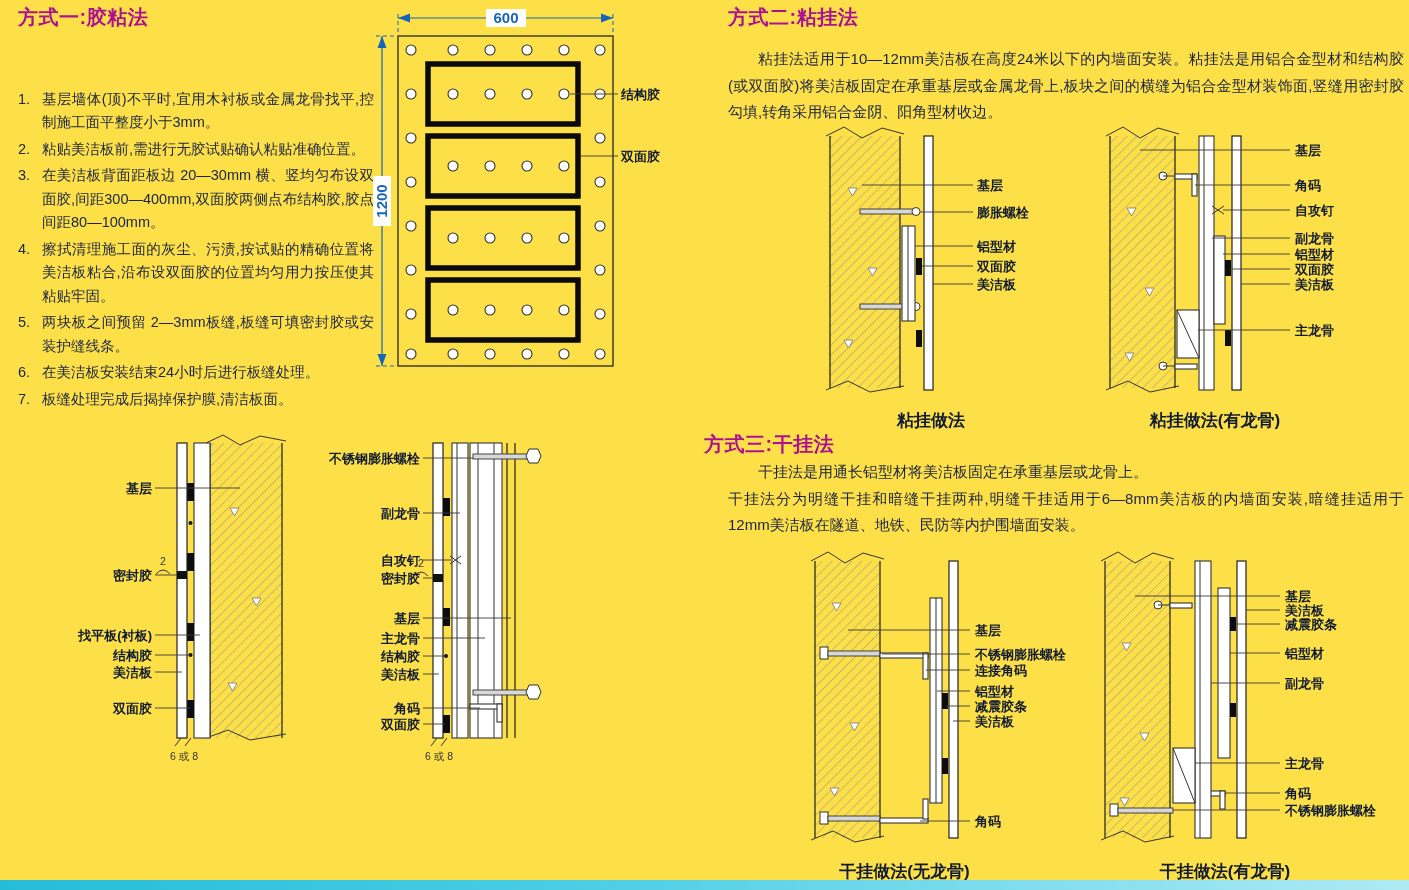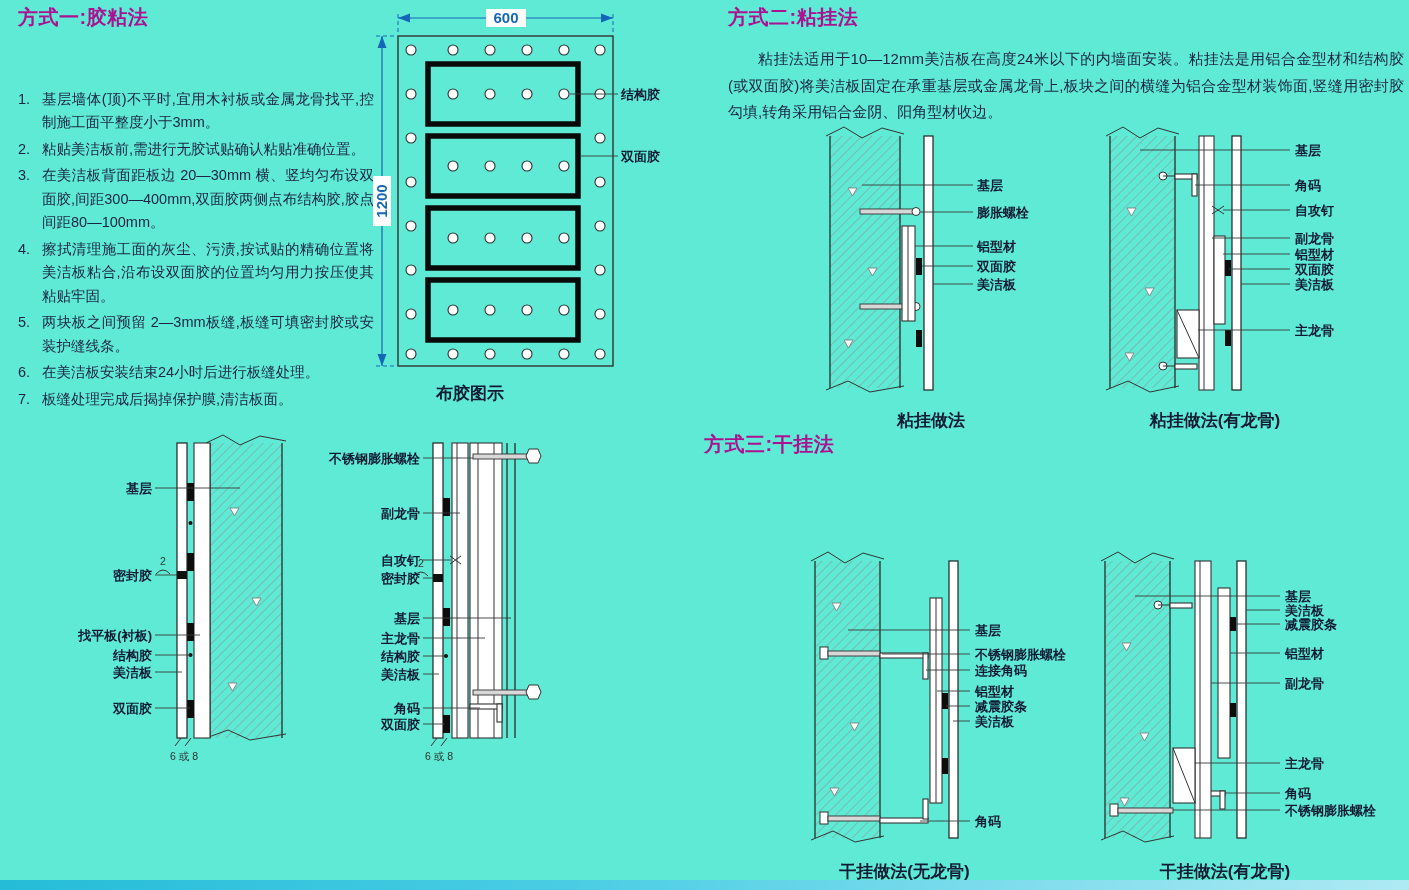--- a/index.html
+++ b/index.html
@@ -1,17 +1,17 @@
 <!DOCTYPE html>
 <html><head>
 <meta charset="utf-8">
 <style>
   *{margin:0;padding:0;box-sizing:border-box}
   html,body{background:#fff}
-  .page{position:relative;width:1409px;height:890px;background:#5eead4;overflow:hidden;
+  .page{position:relative;width:1409px;height:890px;background:#fde047;overflow:hidden;
         font-family:"Liberation Sans","DejaVu Sans",sans-serif;color:#1b2444}
   .abs{position:absolute}
   .mtitle{font-size:20px;font-weight:bold;color:#ab1190;letter-spacing:.5px}
   .para{font-size:15px;line-height:1.78;text-align:justify;color:#1b2444}
   .indent{text-indent:2em}
   .steps{font-size:14.5px;line-height:1.62;color:#1b2444}
   .step{display:flex;margin-bottom:3px}
   .step .num{flex:none;width:24px}
   .step .stxt{flex:1;text-align:justify}
   .caption{position:absolute;text-align:center;font-size:17px;font-weight:bold;color:#101b33}
@@ -146,21 +146,20 @@
         <circle cx="122" cy="348" r="5"></circle>
         <circle cx="159" cy="348" r="5"></circle>
         <circle cx="196" cy="348" r="5"></circle>
     </g>
 
     <line x1="202" y1="88" x2="250" y2="88" class="lead"></line>
     <text x="253" y="93" class="lab">结构胶</text>
     <line x1="213" y1="150" x2="250" y2="150" class="lead"></line>
     <text x="253" y="155" class="lab">双面胶</text>
   </svg>
-  <div class="caption" style="left:355px;top:382px;width:230px">布胶图示</div>
 
   <div class="abs mtitle" style="left:728px;top:4px">方式二:粘挂法</div>
   <div class="abs para indent" style="left:728px;top:46px;width:676px">粘挂法适用于10—12mm美洁板在高度24米以下的内墙面安装。粘挂法是用铝合金型材和结构胶(或双面胶)将美洁板固定在承重基层或金属龙骨上,板块之间的横缝为铝合金型材装饰面,竖缝用密封胶勾填,转角采用铝合金阴、阳角型材收边。</div>
 
   <svg class="diag" style="left:810px;top:118px" width="280" height="290" viewBox="0 0 280 290">
     <g>
       <rect x="20" y="18" width="70" height="252" fill="url(#hatch)"></rect>
       <line x1="20" y1="18" x2="20" y2="270" class="wline"></line>
       <line x1="90" y1="18" x2="90" y2="270" class="wline"></line>
       <polyline points="16,18 34,9 52,20 72,10 94,16" class="ln"></polyline>
@@ -240,20 +239,24 @@
     <line x1="134" y1="151" x2="195" y2="151" class="lead"></line>
     <text x="200" y="156" class="lab">双面胶</text>
     <line x1="146" y1="166" x2="195" y2="166" class="lead"></line>
     <text x="200" y="171" class="lab">美洁板</text>
     <line x1="103" y1="212" x2="195" y2="212" class="lead"></line>
     <text x="200" y="217" class="lab">主龙骨</text>
   </svg>
   <div class="caption" style="left:1120px;top:409px;width:190px">粘挂做法(有龙骨)</div>
 
   <div class="abs mtitle" style="left:704px;top:431px">方式三:干挂法</div>
+  <div class="abs" style="left:728px;top:459px;width:676px">
+    <p class="para indent">干挂法是用通长铝型材将美洁板固定在承重基层或龙骨上。</p>
+    <p class="para">干挂法分为明缝干挂和暗缝干挂两种,明缝干挂适用于6—8mm美洁板的内墙面安装,暗缝挂适用于12mm美洁板在隧道、地铁、民防等内护围墙面安装。</p>
+  </div>
 
   <svg class="diag" style="left:800px;top:543px" width="290" height="315" viewBox="0 0 290 315">
     <g>
       <rect x="15" y="18" width="65" height="277" fill="url(#hatch)"></rect>
       <line x1="15" y1="18" x2="15" y2="295" class="wline"></line>
       <line x1="80" y1="18" x2="80" y2="295" class="wline"></line>
       <polyline points="11,18 28,9 45,20 63,10 84,16" class="ln"></polyline>
       <polyline points="11,297 33,288 55,299 84,293" class="ln"></polyline>
       <path class="tri" d="M32,60 h9 l-4.5,8 z"></path>
         <path class="tri" d="M50,180 h9 l-4.5,8 z"></path>

